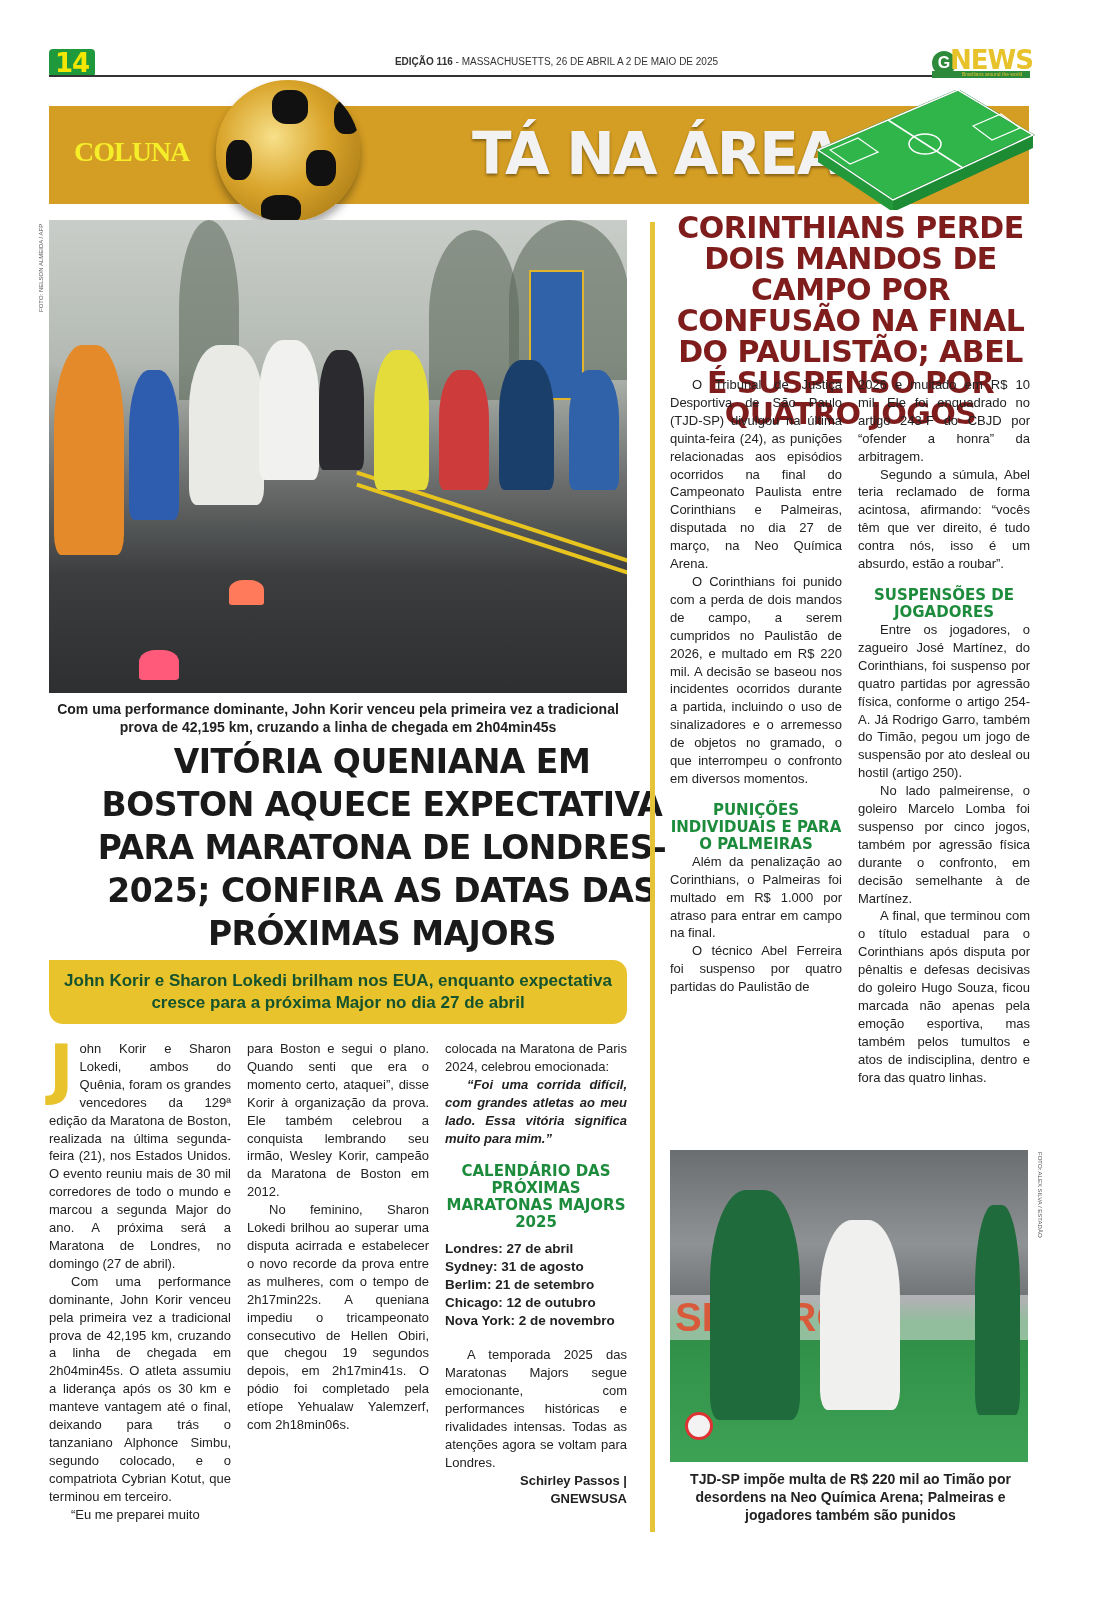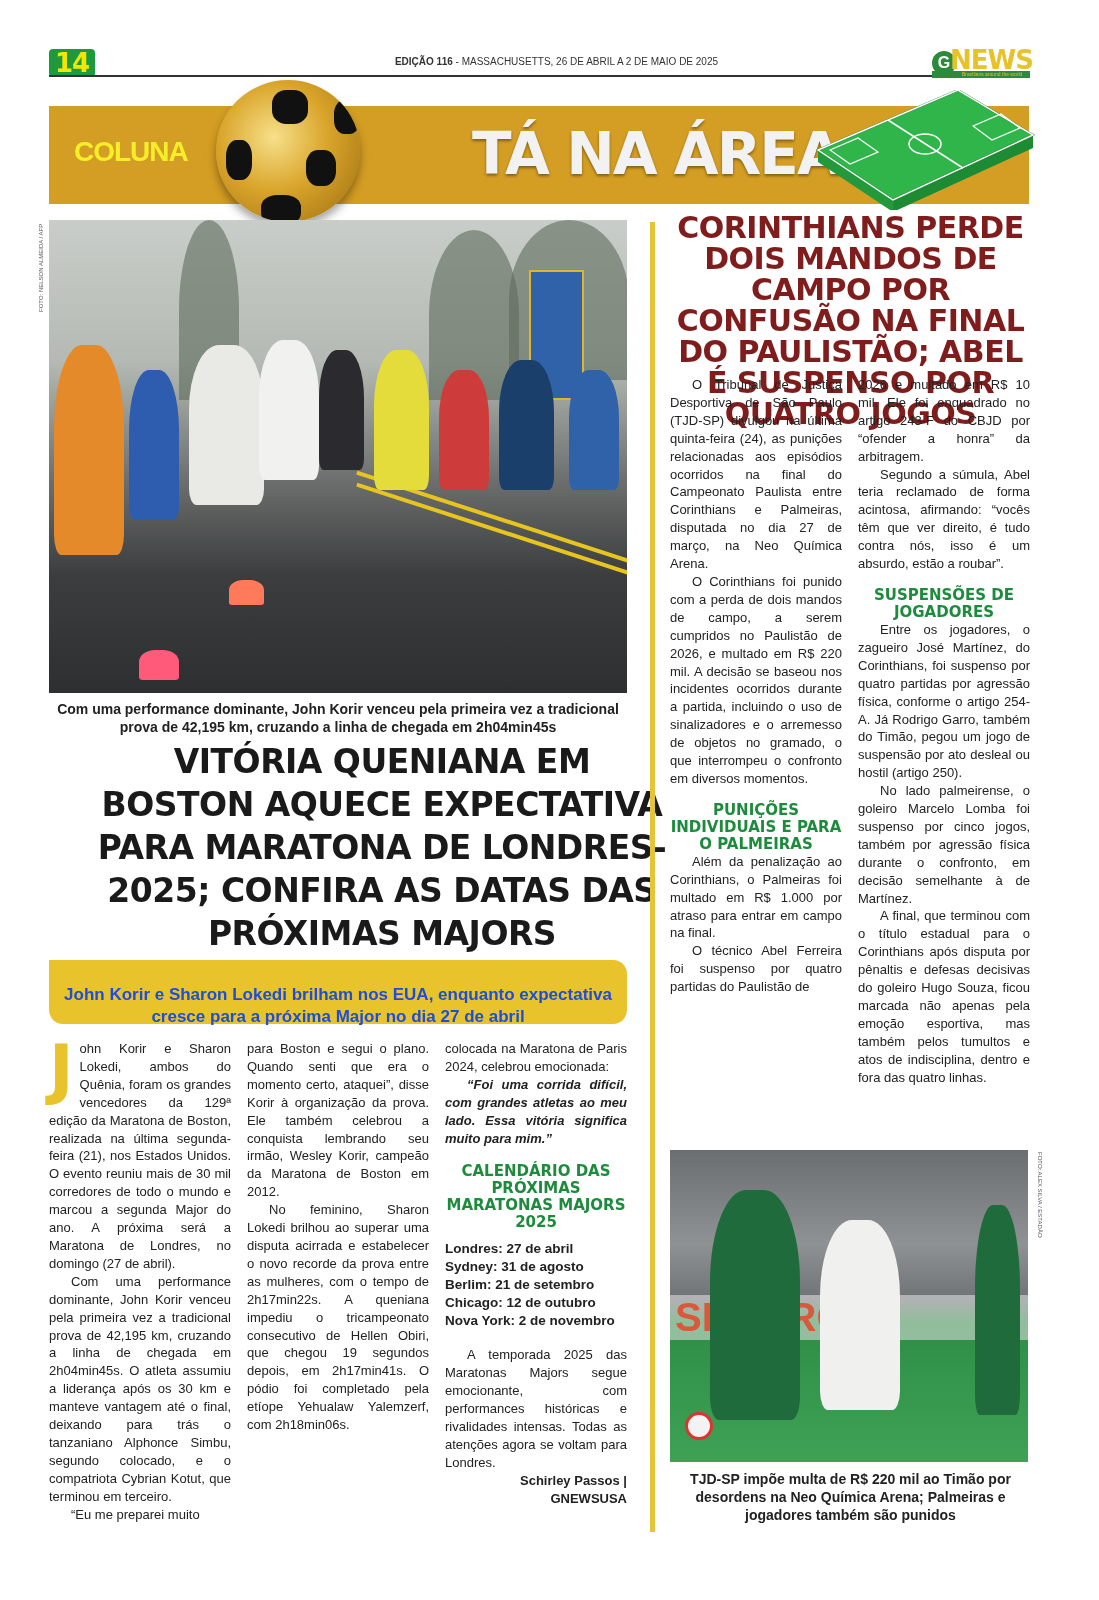--- a/index.html
+++ b/index.html
@@ -11,38 +11,38 @@
   .edition { left: 12px; width: 1089px; top: 56px; text-align: center; font-size: 10px; color: #333; }
   .edition b { font-weight: bold; }
   .header-rule { left: 49px; top: 75px; width: 980px; height: 2px; background: #333; }
   .logo { left: 932px; top: 45px; width: 100px; height: 34px; }
   .logo .g { position: absolute; left: 0; top: 6px; width: 24px; height: 24px; border-radius: 50%; background: #2d8a3b; color: #fff; font-weight: bold; font-size: 16px; line-height: 24px; text-align: center; }
   .logo .news { position: absolute; left: 18px; top: 0; font-weight: bold; font-size: 26px; color: #e8c22a; font-family: "DejaVu Sans", sans-serif; letter-spacing: -1px; }
   .logo .tag { position: absolute; left: 0; top: 26px; width: 98px; height: 7px; background: #2d8a3b; color: #e8c22a; font-size: 5px; line-height: 7px; padding-left: 30px; }
 
   
   .banner { left: 49px; top: 106px; width: 980px; height: 98px; background: #d49d23; }
-  .coluna { left: 74px; top: 136px; color: #f5ef2a; font-weight: bold; font-size: 28px; font-family: Liberation Sans, sans-serif; letter-spacing: -1px; }
+  .coluna { left: 74px; top: 136px; color: #f5ef2a; font-weight: bold; font-size: 28px; font-family: Liberation Serif, serif; letter-spacing: -1px; }
   .ball { left: 216px; top: 80px; width: 144px; height: 142px; border-radius: 50%; background: radial-gradient(circle at 40% 40%, #f7e08a 0%, #d9a42a 45%, #9a6d10 100%); box-shadow: 0 6px 8px rgba(0,0,0,0.35); overflow: hidden; }
   .ball .patch { position: absolute; background: #111; border-radius: 40%; }
   .title-area { left: 425px; top: 120px; font-size: 58px; font-weight: bold; color: #f2f2f2; font-family: "DejaVu Sans", sans-serif; letter-spacing: -2px; text-shadow: 0 2px 3px rgba(0,0,0,0.4); margin-left: 47px; }
   .field { left: 808px; top: 90px; width: 230px; height: 120px; }
 
   
   .photo-credit-left { left: 38px; top: 222px; width: 12px; height: 90px; writing-mode: vertical-rl; transform: rotate(180deg); font-size: 6px; color: #555; }
   .photo-left { left: 49px; top: 220px; width: 578px; height: 473px; background: linear-gradient(180deg, #c9cdc9 0%, #b4bab3 30%, #6c6f6e 55%, #3b3d3e 75%, #2d2f31 100%); overflow: hidden; }
   .photo-left .road-line { position: absolute; height: 4px; background: #e8c51e; transform: rotate(18deg); }
   .photo-left .runner { position: absolute; border-radius: 40% 40% 10% 10%; }
   .photo-left .tree { position: absolute; background: #5d6b5b; opacity: .6; border-radius: 50% 50% 0 0; }
   .photo-left .banner-flag { position: absolute; left: 480px; top: 50px; width: 55px; height: 130px; background: #2f62a8; border: 2px solid #e0b52b; }
   .caption-left { left: 49px; top: 700px; width: 578px; text-align: center; font-weight: bold; font-size: 14px; line-height: 18px; color: #222; }
 
   
   .headline { left: 49px; top: 740px; width: 578px; text-align: center; font-weight: bold; font-size: 33px; line-height: 43px; color: #1a1a1a; font-family: "DejaVu Sans", sans-serif; letter-spacing: -0.5px; margin-left: 44px; }
-  .subhead { left: 49px; top: 960px; width: 578px; height: 64px; background: #e9c32c; border-radius: 0 14px 14px 14px; text-align: center; font-weight: bold; font-size: 17px; line-height: 22px; color: #1d4ed8; padding-top: 24px; }
+  .subhead { left: 49px; top: 960px; width: 578px; height: 64px; background: #e9c32c; border-radius: 0 14px 14px 14px; text-align: center; font-weight: bold; font-size: 17px; line-height: 22px; color: #14532d; padding-top: 10px; }
 
   
   .col { position: absolute; font-size: 13px; line-height: 17.9px; color: #222; text-align: justify; }
   .col p { text-indent: 22px; }
   .col p.noindent { text-indent: 0; }
   .dropcap { float: left; font-size: 66px; line-height: 56px; font-weight: bold; color: #e9c32c; margin: 2px 6px 0 0; font-family: "DejaVu Sans", sans-serif; }
   .quote { font-style: italic; font-weight: bold; }
   .green-head { color: #1d8b3c; font-weight: bold; text-align: center; font-size: 15px; line-height: 17px; font-family: "DejaVu Sans", sans-serif; text-indent: 0; }
   .cal-list { font-weight: bold; font-size: 13.5px; line-height: 18px; text-indent: 0; margin-top: 9px; }
   .signature { text-align: right; font-weight: bold; font-size: 13px; line-height: 18px; text-indent: 0; }

